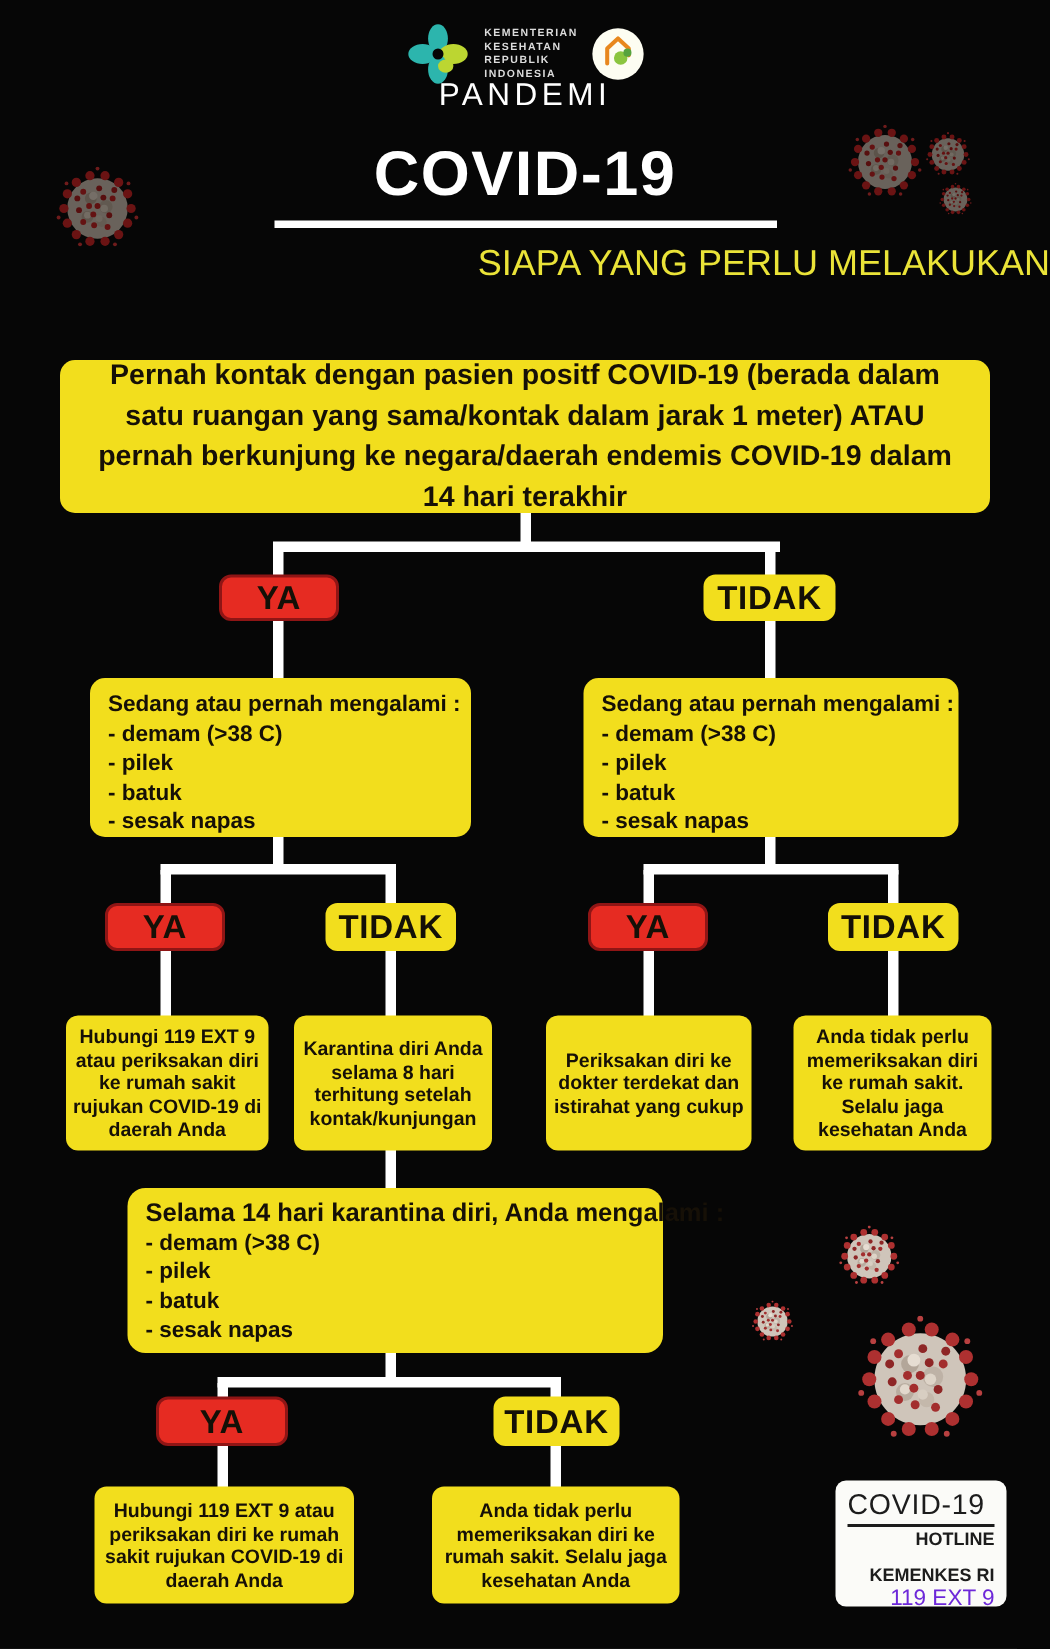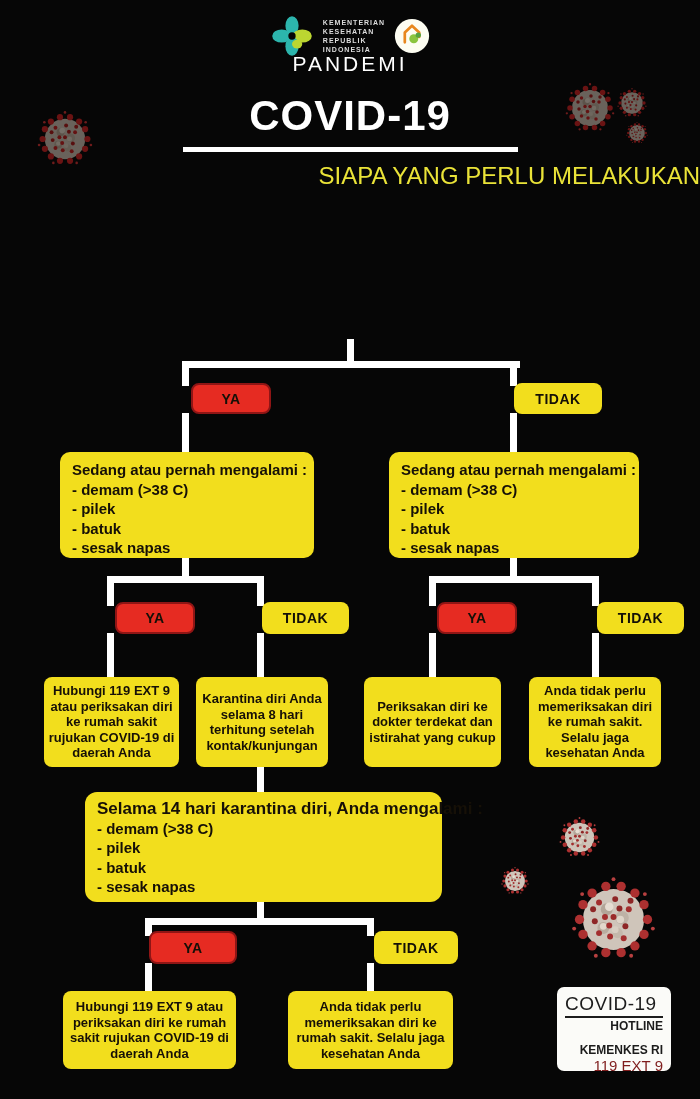--- a/index.html
+++ b/index.html
@@ -31,30 +31,30 @@
   .root-box{left:40px;top:240px;width:620px;height:102px;font-size:19px;line-height:27px;padding:8px 16px;}
   .sym-box{font-size:15px;line-height:19.5px;padding:8px 12px;}
   .sym-title{white-space:nowrap;display:block;}
   .sym-item{display:block;}
   .out-box{font-size:13px;line-height:15.5px;padding:6px 4px;border-radius:8px;}
   .mid-box{left:85px;top:792px;width:357px;height:110px;font-size:15px;line-height:19.5px;padding:7px 12px;border-radius:12px;}
   .mid-title{white-space:nowrap;display:block;font-size:17px;}
   .bot-box{font-size:13px;line-height:15.5px;padding:6px 4px;border-radius:8px;}
 
   
-  .decision{position:absolute;z-index:2;display:flex;align-items:center;justify-content:center;font-weight:bold;font-size:14px;color:#141007;border-radius:8px;letter-spacing:.5px;margin-left:45px;}
+  .decision{position:absolute;z-index:2;display:flex;align-items:center;justify-content:center;font-weight:bold;font-size:22px;color:#141007;border-radius:8px;letter-spacing:.5px;}
   .decision.red{background:var(--decision-red);border:2px solid #8f1515;}
   .decision.yellow{background:var(--box-yellow);}
 
   
   .hotline{position:absolute;left:557px;top:987px;width:114px;height:84px;background:#fbfbf8;border-radius:7px;z-index:2;padding:6px 8px;color:#1c1c1c;}
   .hotline .hl-title{font-size:19px;letter-spacing:.5px;border-bottom:2.5px solid #1c1c1c;padding-bottom:1px;}
   .hotline .hl-label{font-size:12px;font-weight:bold;text-align:right;margin-top:1px;}
   .hotline .hl-org{font-size:12px;font-weight:bold;text-align:right;margin-top:10px;}
-  .hotline .hl-number{font-size:15px;text-align:right;color:#7f1d1d;}
+  .hotline .hl-number{font-size:15px;text-align:right;color:#6d28d9;}
 
   
   .virus{position:absolute;z-index:0;}
   .virus.dark{filter:brightness(.5) saturate(1.4);}
 </style>
 </head>
 <body>
 
 <svg width="0" height="0" style="position:absolute" xmlns="http://www.w3.org/2000/svg" xmlns:xlink="http://www.w3.org/1999/xlink" aria-hidden="true">
   <defs>
@@ -178,20 +178,23 @@
   <div class="line" style="left:429px;top:633px;width:7px;height:46px"></div>
   <div class="line" style="left:592px;top:633px;width:7px;height:46px"></div>
   <div class="line" style="left:257px;top:762px;width:7px;height:33px"></div>
   <div class="line" style="left:257px;top:899px;width:7px;height:24px"></div>
   <div class="line" style="left:145px;top:918px;width:229px;height:7px"></div>
   <div class="line" style="left:145px;top:922px;width:7px;height:14px"></div>
   <div class="line" style="left:367px;top:922px;width:7px;height:14px"></div>
   <div class="line" style="left:145px;top:963px;width:7px;height:32px"></div>
   <div class="line" style="left:367px;top:963px;width:7px;height:32px"></div>
 
+  <div class="ybox center-box root-box">
+    <span>Pernah kontak dengan pasien positf COVID-19 (berada dalam satu ruangan yang sama/kontak dalam jarak 1 meter) ATAU pernah berkunjung ke negara/daerah endemis COVID-19 dalam 14 hari terakhir</span>
+  </div>
 
   <div class="decision red" style="left:146px;top:383px;width:80px;height:31px">YA</div>
   <div class="decision yellow" style="left:469px;top:383px;width:88px;height:31px">TIDAK</div>
 
   <div class="ybox sym-box" style="left:60px;top:452px;width:254px;height:106px">
     <span class="sym-title">Sedang atau pernah mengalami :</span>
     <span class="sym-item">- demam (&gt;38 C)</span>
     <span class="sym-item">- pilek</span>
     <span class="sym-item">- batuk</span>
     <span class="sym-item">- sesak napas</span>

